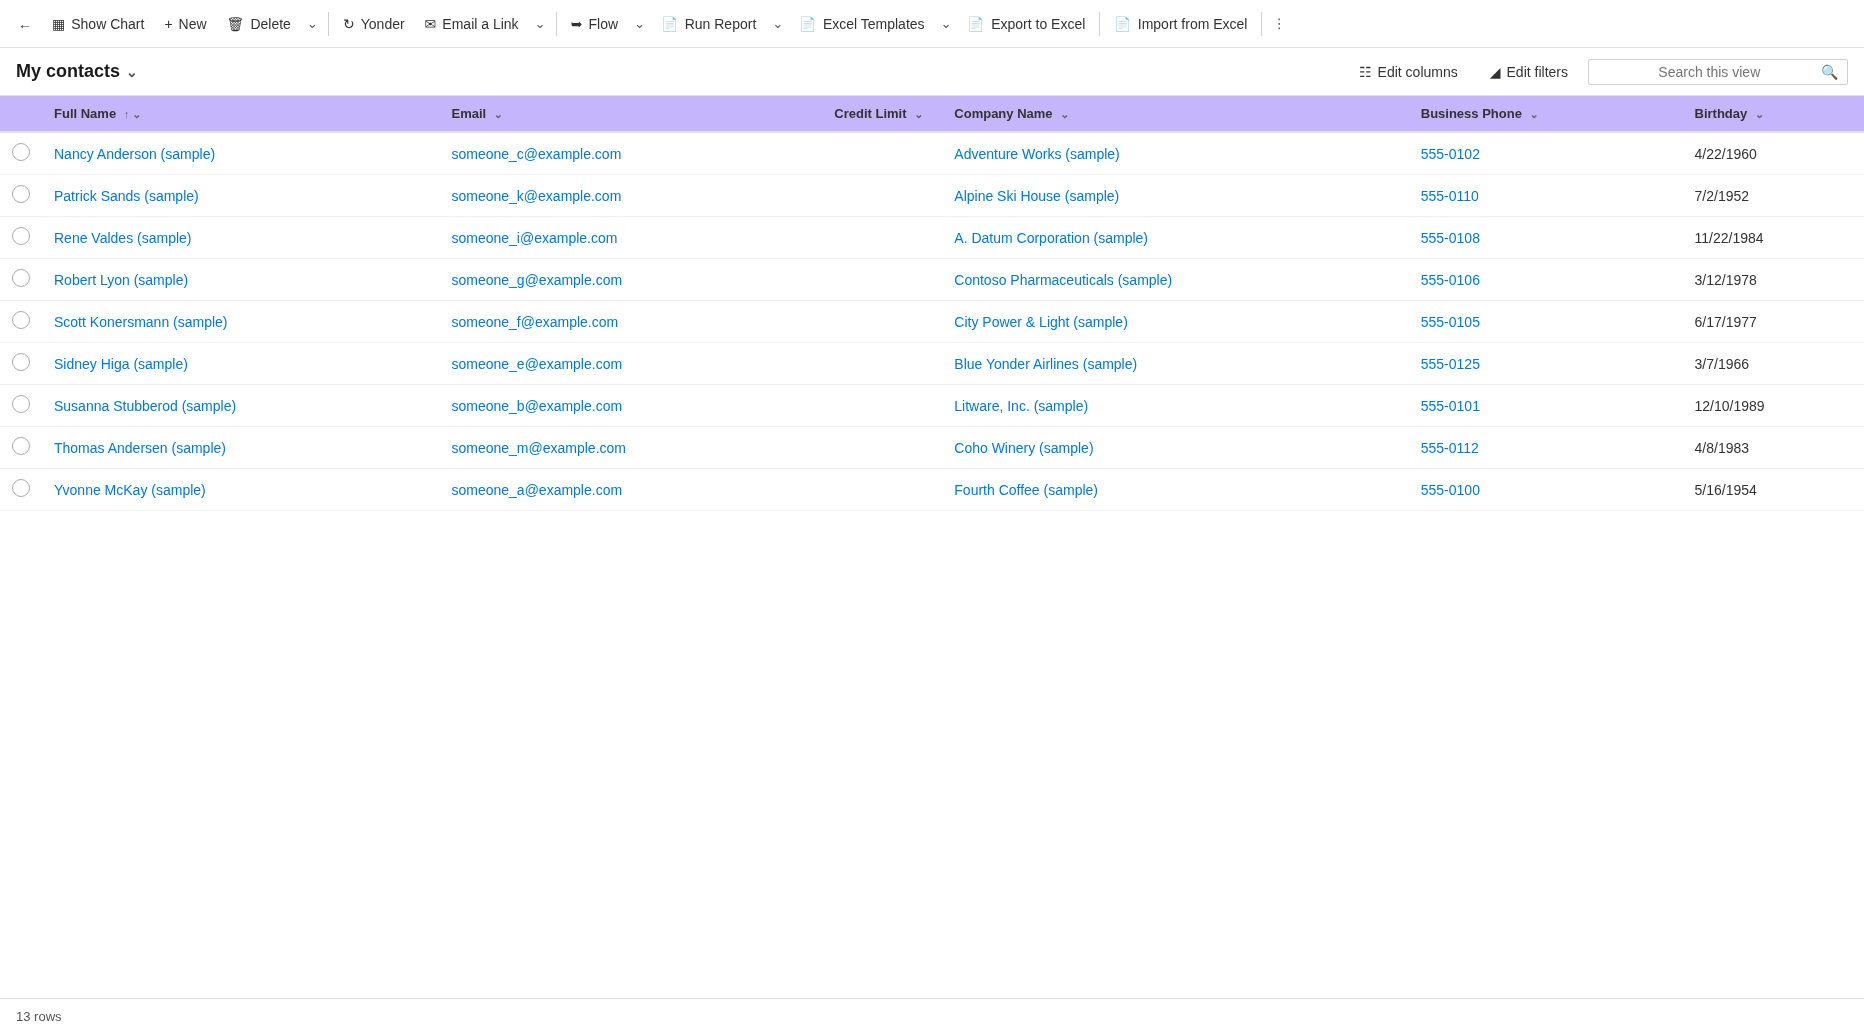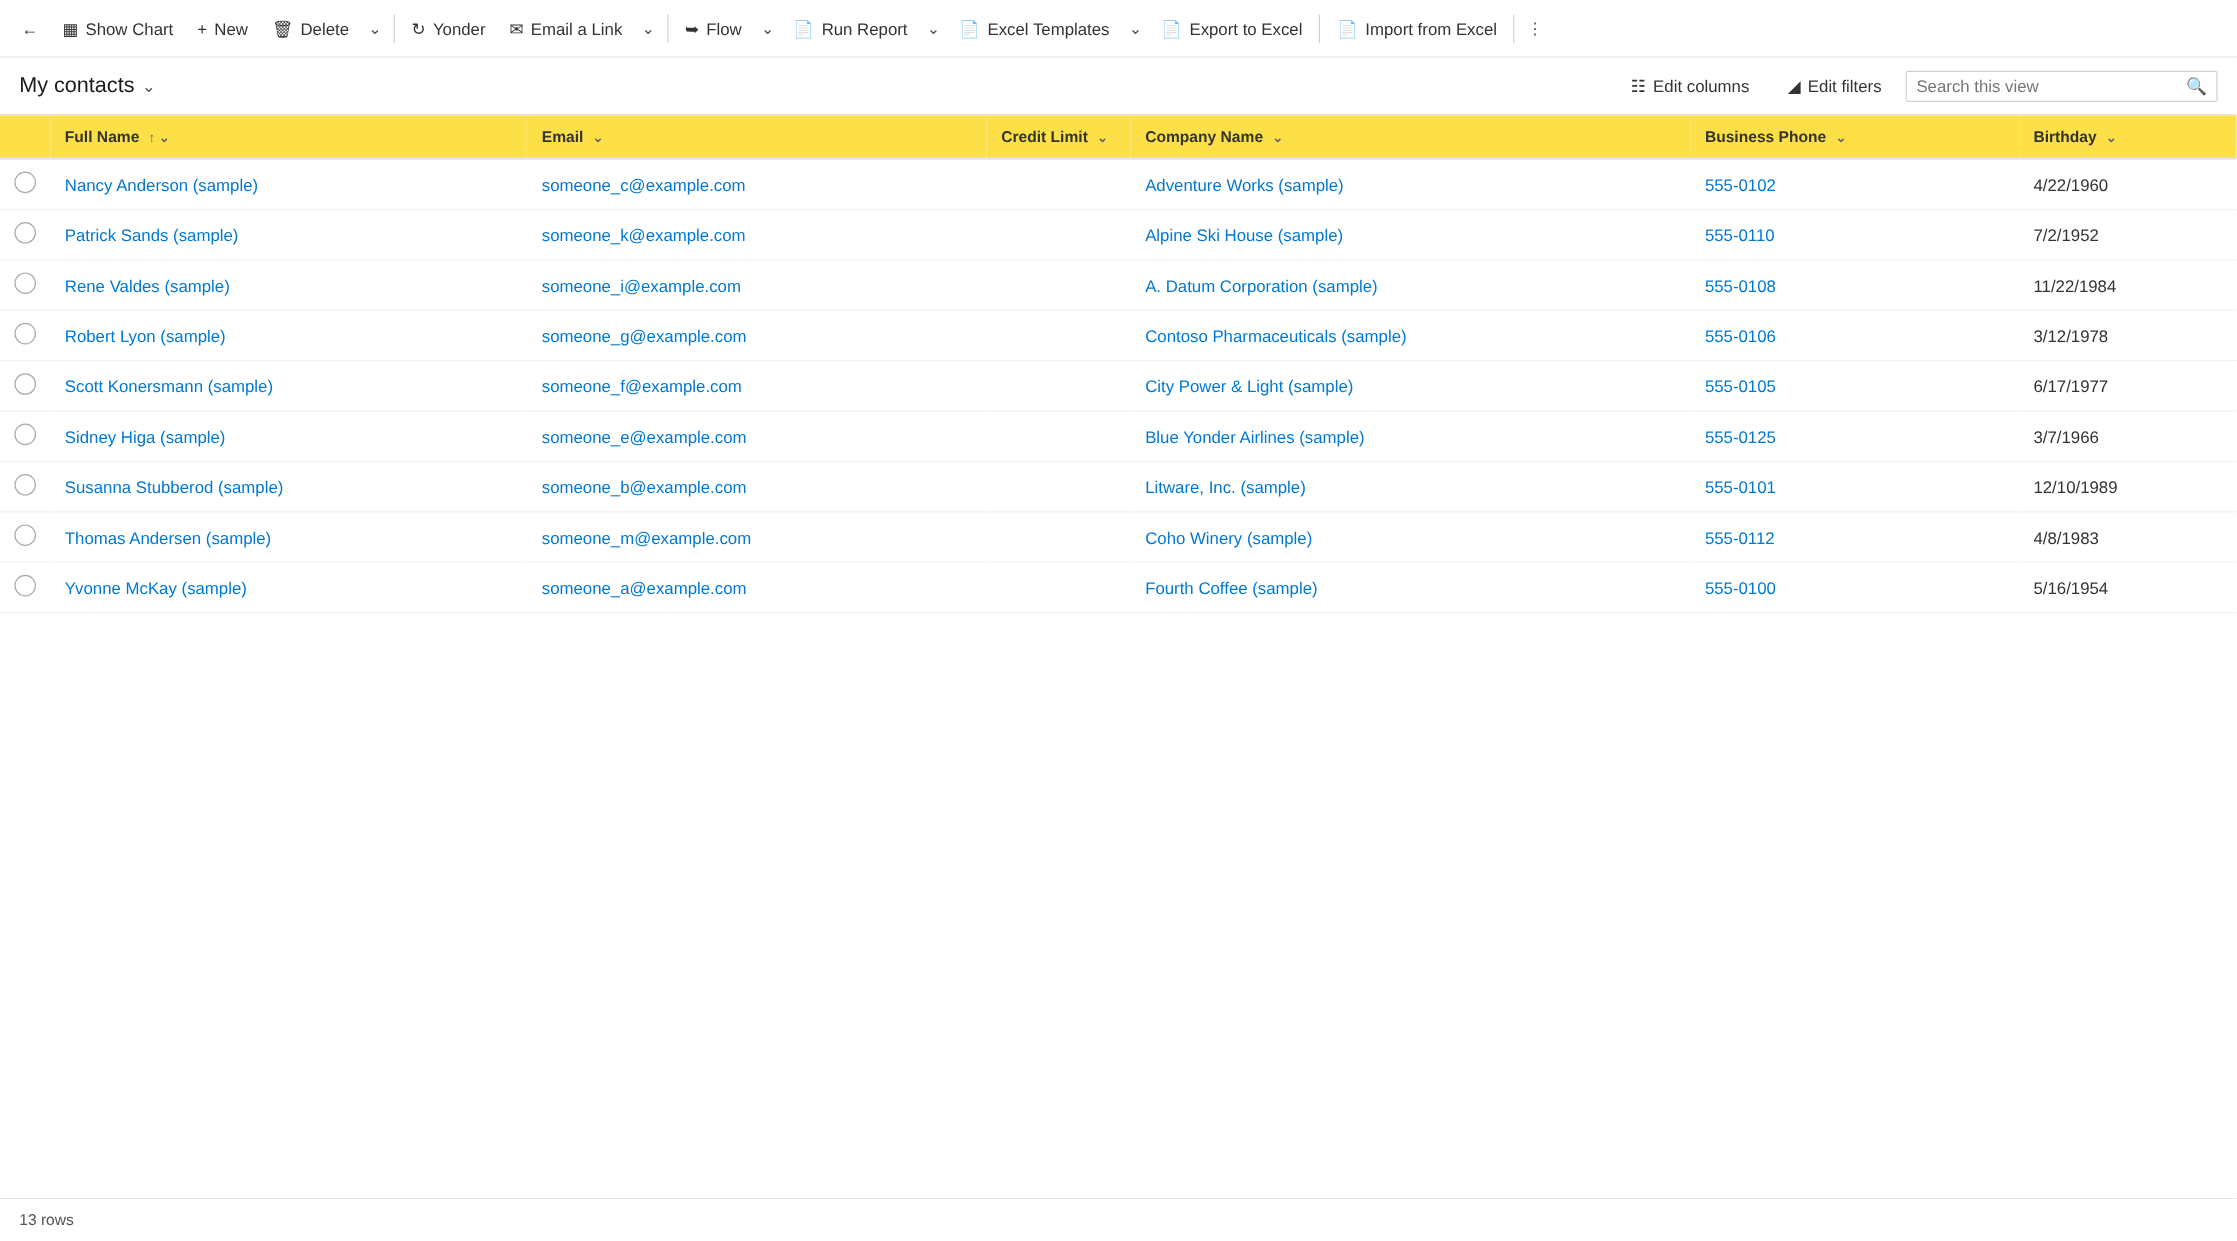--- a/index.html
+++ b/index.html
@@ -49,21 +49,21 @@
     .sub-toolbar {
       display: flex;
       align-items: center;
       height: 48px;
       border-bottom: 1px solid #e0e0e0;
       padding: 0 16px;
       background: #fff;
     }
     .page-title {
       font-size: 18px;
-      font-weight: 400;
+      font-weight: 700;
       color: #1a1a1a;
       display: flex;
       align-items: center;
       gap: 6px;
       cursor: pointer;
       justify-content: flex-end;
     }
     .sub-toolbar-right {
       margin-left: auto;
       display: flex;
@@ -91,35 +91,36 @@
       width: 260px;
       background: #fff;
     }
     .search-box input {
       border: none;
       outline: none;
       font-size: 14px;
       color: #000000;
       width: 100%;
       background: transparent;
+      text-align: center;
     }
     .search-box-icon { color: #555; font-size: 14px; }
 
     
     .table-container {
       overflow-y: auto;
       height: calc(1034px - 48px - 48px - 36px);
     }
     table {
       width: 100%;
       border-collapse: collapse;
     }
     thead tr {
       border-bottom: 2px solid #e0e0e0;
-      background: #fde047;
+      background: #c4b5fd;
     }
     th {
       text-align: left;
       padding: 10px 12px;
       font-size: 13px;
       font-weight: 600;
       color: #333;
       white-space: nowrap;
       cursor: pointer;
       user-select: none;

